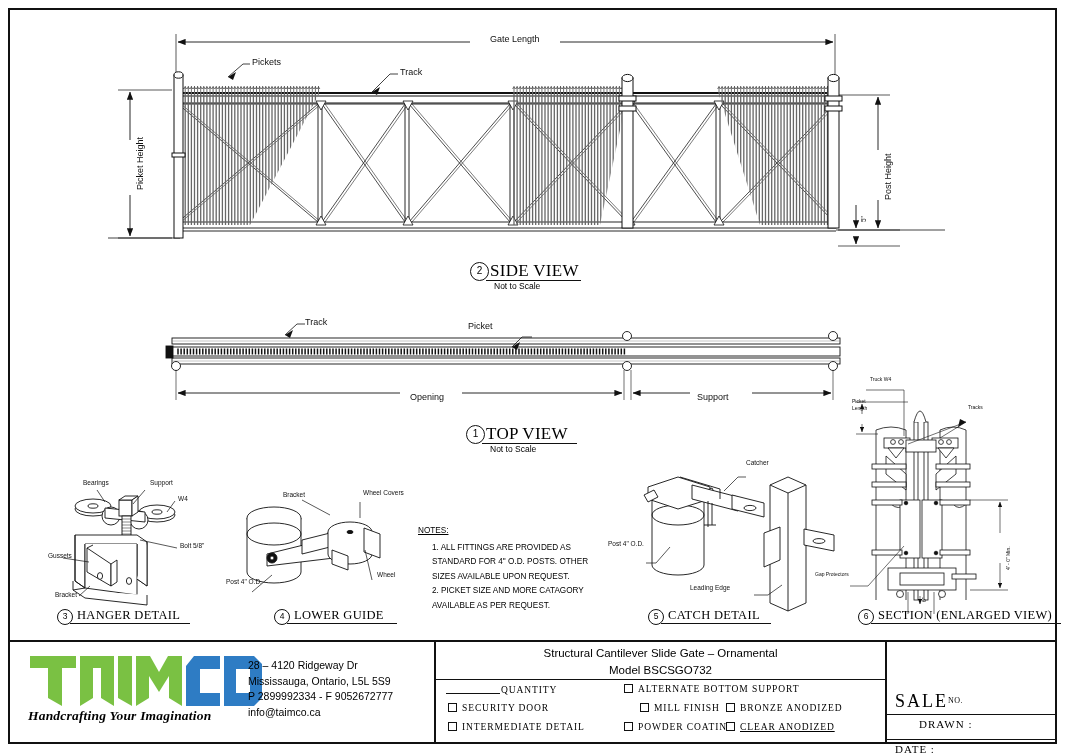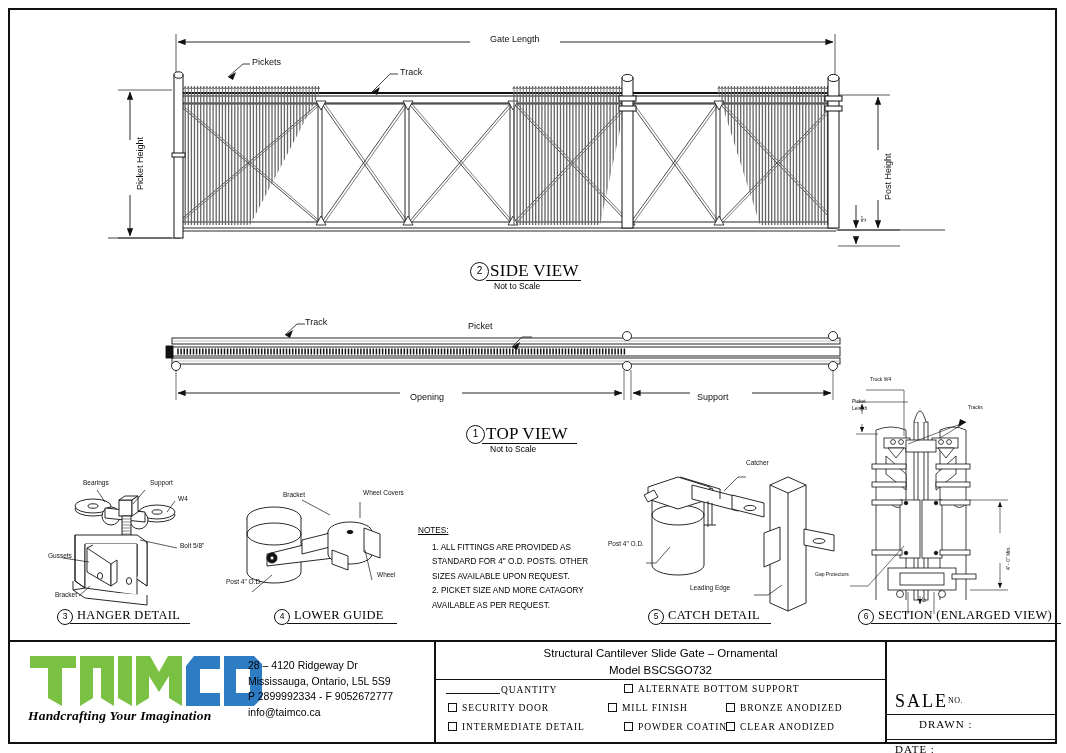--- a/index.html
+++ b/index.html
@@ -960,30 +960,30 @@
         </div>
         <div class="optrow" style="left:12px;top:23px;">
           <span class="cbx"></span><span>SECURITY DOOR</span>
         </div>
         <div class="optrow" style="left:12px;top:42px;">
           <span class="cbx"></span><span>INTERMEDIATE DETAIL</span>
         </div>
         <div class="optrow" style="left:188px;top:4px;">
           <span class="cbx"></span><span>ALTERNATE BOTTOM SUPPORT</span>
         </div>
-        <div class="optrow" style="left:172px;top:23px;">
+        <div class="optrow" style="left:204px;top:23px;">
           <span class="cbx"></span><span>MILL FINISH</span>
         </div>
         <div class="optrow" style="left:188px;top:42px;">
           <span class="cbx"></span><span>POWDER COATING</span>
         </div>
         <div class="optrow" style="left:290px;top:23px;">
           <span class="cbx"></span><span>BRONZE ANODIZED</span>
         </div>
-        <div class="optrow" style="left:290px;top:42px;">
+        <div class="optrow" style="left:290px;top:42px;text-decoration:underline;">
           <span class="cbx"></span><span>CLEAR ANODIZED</span>
         </div>
       </div>
     </div>
 
     <div class="tbcell" id="tb-right">
       <div class="rcell" style="top:0;height:27px;">
         <span class="sale-big">SALE</span><span class="sale-sm">NO.</span>
       </div>
       <div class="rcell" style="top:27px;height:25px;padding-left:32px;">

